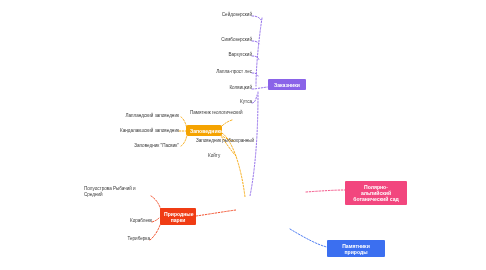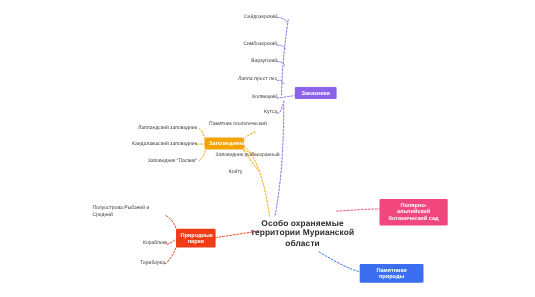--- a/index.html
+++ b/index.html
@@ -91,21 +91,20 @@
 
     <g stroke="#f2467e" fill="none" stroke-width="0.9" stroke-dasharray="1.6 1.6" stroke-linecap="round">
       <path d="M306,192 C320,191 334,190 345,190"></path>
     </g>
 
     <g stroke="#3b6ff0" fill="none" stroke-width="0.9" stroke-dasharray="1.6 1.6" stroke-linecap="round">
       <path d="M290,229 C305,238 318,245 327,247"></path>
     </g>
   </svg>
 
-  <div class="node central" style="left:214px;top:198px;">Особо охраняемые территории Мурианской области</div>
 
   <div class="node box purple" style="left:268px;top:79px;width:38px;">Заказники</div>
 
   <div class="node leaf right" style="left:182px;top:12px;width:70px;">Сейдозерский</div>
   <div class="node leaf right" style="left:182px;top:37px;width:70px;">Симбозерский</div>
   <div class="node leaf right" style="left:182px;top:52px;width:70px;">Варзугский</div>
   <div class="node leaf right" style="left:182px;top:69px;width:70px;">Лапла-прост лес</div>
   <div class="node leaf right" style="left:182px;top:85px;width:70px;">Колвицкий</div>
   <div class="node leaf right" style="left:182px;top:99px;width:70px;">Кутса</div>
 

